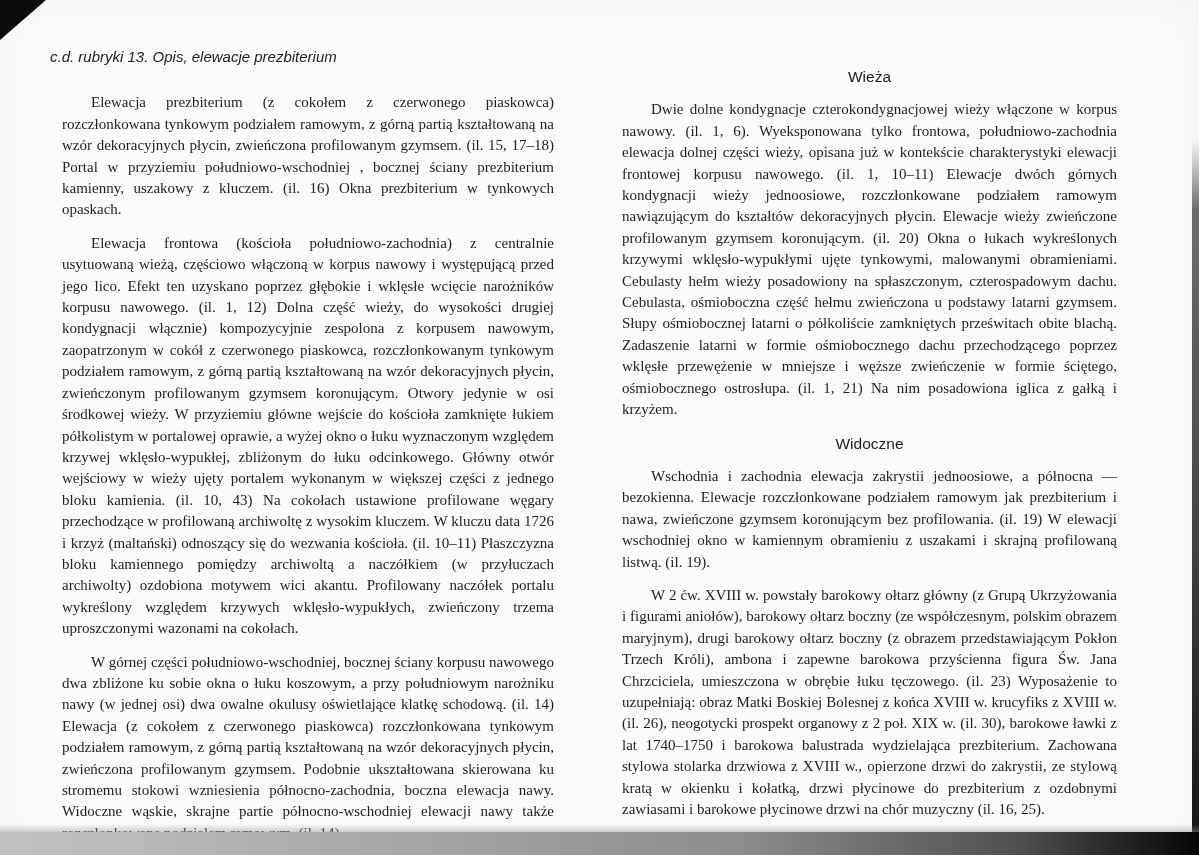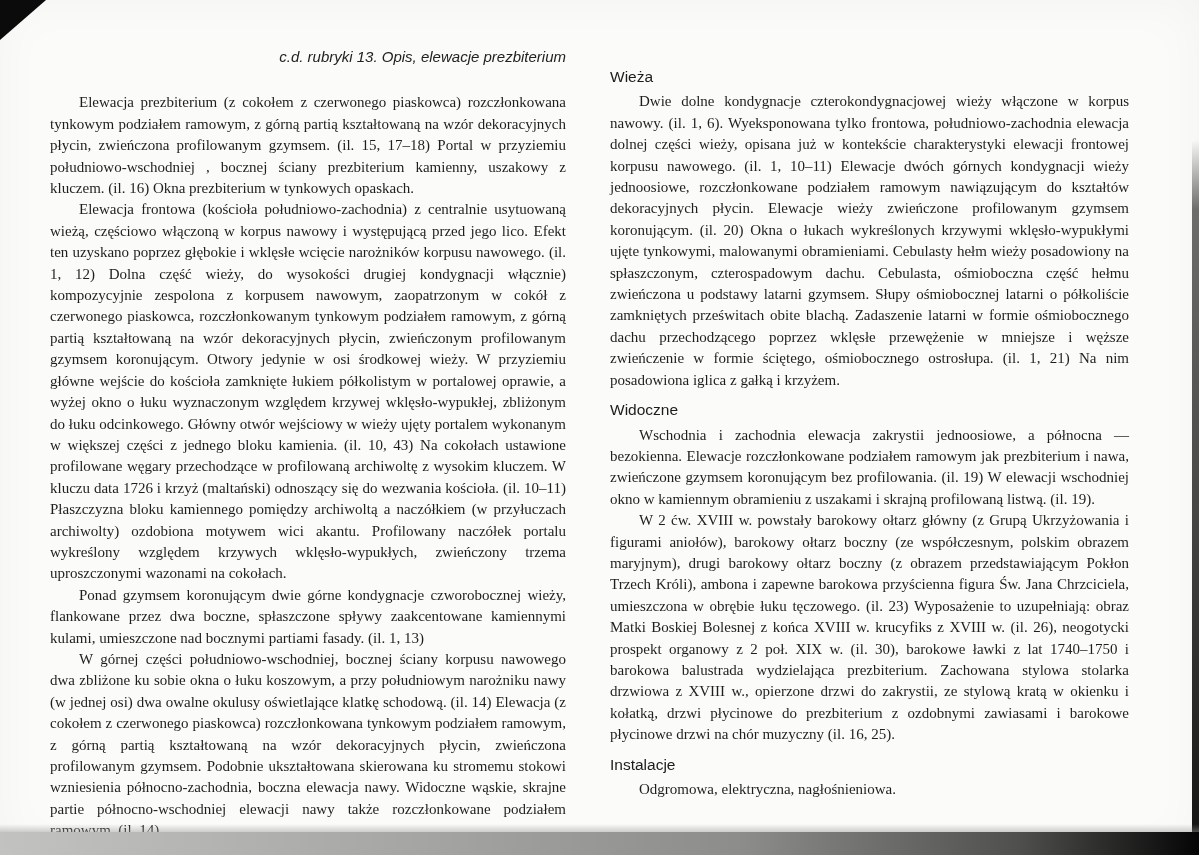--- a/index.html
+++ b/index.html
@@ -36,37 +36,37 @@
   }
   .col-right {
     left: 610px;
     top: 66px;
     width: 519px;
   }
   .running-header {
     font-family: "Liberation Sans", sans-serif;
     font-style: italic;
     font-size: 15px;
-    text-align: right;
+    text-align: left;
     margin: 0 0 25px 0;
     color: #222;
   }
   .section-heading {
     font-family: "Liberation Sans", sans-serif;
     font-size: 15.5px;
     font-weight: 400;
-    text-align: left;
+    text-align: center;
     margin: 8px 0 4px 0;
     color: #1c1c1c;
   }
   .col-right .section-heading:first-child {
     margin-top: 0;
   }
   p.body-par {
-    margin: 0;
+    margin: 12px;
     text-indent: 29px;
   }
   
   .artifact-corner-tl {
     position: absolute;
     left: 0;
     top: 0;
     width: 46px;
     height: 40px;
     background: #0b0b0b;
@@ -104,21 +104,20 @@
 <div class="scan-page">
 
   <div class="col col-left">
     <div class="running-header">c.d. rubryki 13. Opis, elewacje prezbiterium</div>
 
     <p class="body-par">Elewacja prezbiterium (z cokołem z czerwonego piaskowca) rozczłonkowana tynkowym podziałem ramowym, z górną partią kształtowaną na wzór dekoracyjnych płycin, zwieńczona profilowanym gzymsem. (il. 15, 17–18) Portal w przyziemiu południowo-wschodniej , bocznej ściany prezbiterium kamienny, uszakowy z kluczem. (il. 16) Okna prezbiterium w tynkowych opaskach.</p>
 
 
     <p class="body-par">Elewacja frontowa (kościoła południowo-zachodnia) z centralnie usytuowaną wieżą, częściowo włączoną w korpus nawowy i występującą przed jego lico. Efekt ten uzyskano poprzez głębokie i wklęsłe wcięcie narożników korpusu nawowego. (il. 1, 12) Dolna część wieży, do wysokości drugiej kondygnacji włącznie) kompozycyjnie zespolona z korpusem nawowym, zaopatrzonym w cokół z czerwonego piaskowca, rozczłonkowanym tynkowym podziałem ramowym, z górną partią kształtowaną na wzór dekoracyjnych płycin, zwieńczonym profilowanym gzymsem koronującym. Otwory jedynie w osi środkowej wieży. W przyziemiu główne wejście do kościoła zamknięte łukiem półkolistym w portalowej oprawie, a wyżej okno o łuku wyznaczonym względem krzywej wklęsło-wypukłej, zbliżonym do łuku odcinkowego. Główny otwór wejściowy w wieży ujęty portalem wykonanym w większej części z jednego bloku kamienia. (il. 10, 43) Na cokołach ustawione profilowane węgary przechodzące w profilowaną archiwoltę z wysokim kluczem. W kluczu data 1726 i krzyż (maltański) odnoszący się do wezwania kościoła. (il. 10–11) Płaszczyzna bloku kamiennego pomiędzy archiwoltą a naczółkiem (w przyłuczach archiwolty) ozdobiona motywem wici akantu. Profilowany naczółek portalu wykreślony względem krzywych wklęsło-wypukłych, zwieńczony trzema uproszczonymi wazonami na cokołach.</p>
 
-    <p class="body-par">Ponad gzymsem koronującym dwie górne kondygnacje czworobocznej wieży, flankowane przez dwa boczne, spłaszczone spływy zaakcentowane kamiennymi kulami, umieszczone nad bocznymi partiami fasady. (il. 1, 13)</p>
 
     <p class="body-par">W górnej części południowo-wschodniej, bocznej ściany korpusu nawowego dwa zbliżone ku sobie okna o łuku koszowym, a przy południowym narożniku nawy (w jednej osi) dwa owalne okulusy oświetlające klatkę schodową. (il. 14) Elewacja (z cokołem z czerwonego piaskowca) rozczłonkowana tynkowym podziałem ramowym, z górną partią kształtowaną na wzór dekoracyjnych płycin, zwieńczona profilowanym gzymsem. Podobnie ukształtowana skierowana ku stromemu stokowi wzniesienia północno-zachodnia, boczna elewacja nawy. Widoczne wąskie, skrajne partie północno-wschodniej elewacji nawy także rozczłonkowane podziałem ramowym. (il. 14)</p>
   </div>
 
   <div class="col col-right">
     <h2 class="section-heading">Wieża</h2>
 
     <p class="body-par">Dwie dolne kondygnacje czterokondygnacjowej wieży włączone w korpus nawowy. (il. 1, 6). Wyeksponowana tylko frontowa, południowo-zachodnia elewacja dolnej części wieży, opisana już w kontekście charakterystyki elewacji frontowej korpusu nawowego. (il. 1, 10–11) Elewacje dwóch górnych kondygnacji wieży jednoosiowe, rozczłonkowane podziałem ramowym nawiązującym do kształtów dekoracyjnych płycin. Elewacje wieży zwieńczone profilowanym gzymsem koronującym. (il. 20) Okna o łukach wykreślonych krzywymi wklęsło-wypukłymi ujęte tynkowymi, malowanymi obramieniami. Cebulasty hełm wieży posadowiony na spłaszczonym, czterospadowym dachu. Cebulasta, ośmioboczna część hełmu zwieńczona u podstawy latarni gzymsem. Słupy ośmiobocznej latarni o półkoliście zamkniętych prześwitach obite blachą. Zadaszenie latarni w formie ośmiobocznego dachu przechodzącego poprzez wklęsłe przewężenie w mniejsze i węższe zwieńczenie w formie ściętego, ośmiobocznego ostrosłupa. (il. 1, 21) Na nim posadowiona iglica z gałką i krzyżem.</p>
 
     <h2 class="section-heading">Widoczne</h2>

